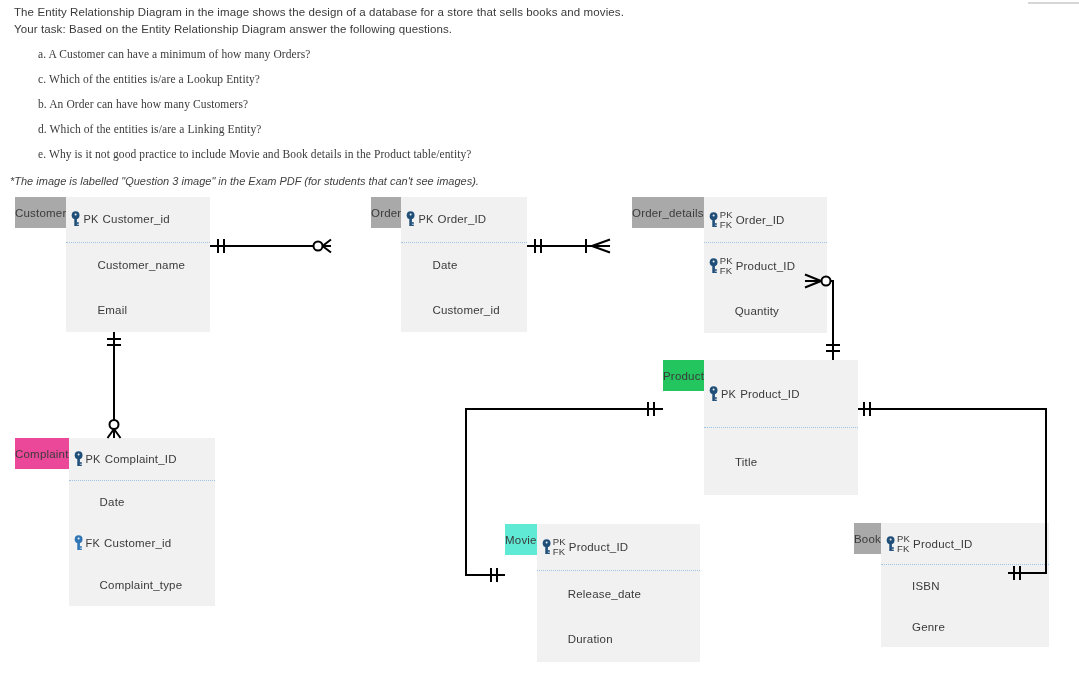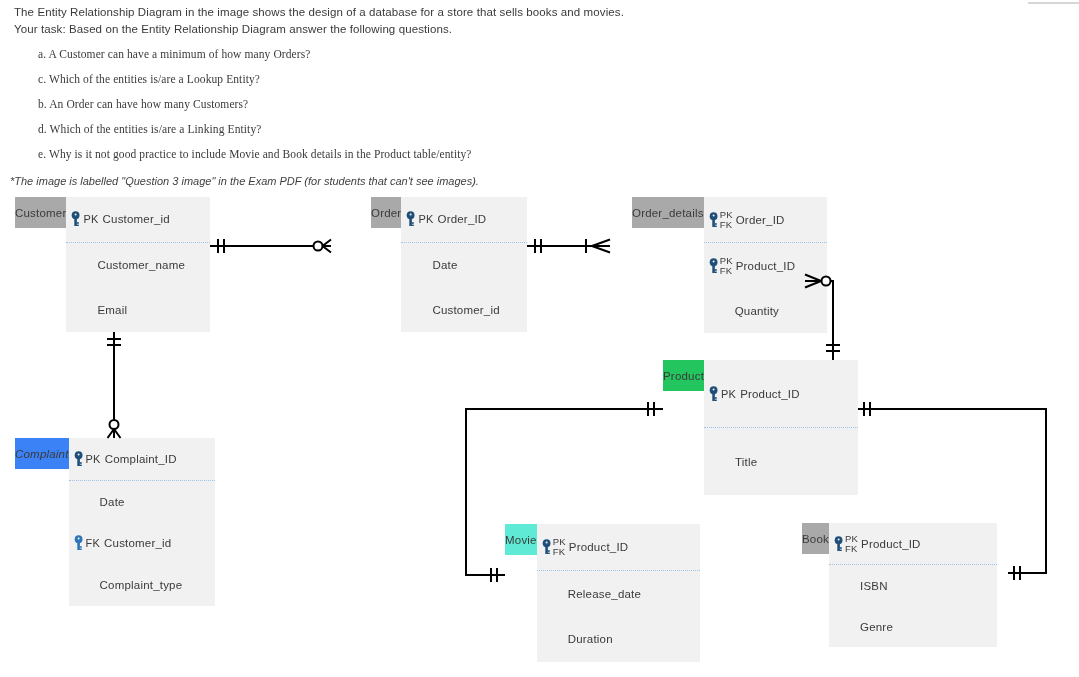--- a/index.html
+++ b/index.html
@@ -143,21 +143,21 @@
             </svg>
             <span class="keytag">PK</span>
             <span class="attr-label">Product_ID</span>
           </div>
           <div class="entity-row">
             <span class="attr-label attr-plain">Title</span>
           </div>
         </div>
       </div>
       <div class="entity" style="left: 15px; top: 438px; width: 200px; height: 168px;">
-        <div class="entity-header" style="background: #3b82f6; font-style: italic;">Complaint</div>
+        <div class="entity-header" style="background: #ec4899;">Complaint</div>
         <div class="entity-body" style="background: rgb(241, 241, 241);">
           <div class="entity-row sep">
             <svg class="key-svg" width="10" height="16" viewBox="0 0 10 16">
               <circle cx="4.6" cy="4.2" r="3.9" fill="#1f4e79"></circle>
               <circle cx="4.6" cy="3.4" r="1" fill="#f1f1f1"></circle>
               <rect x="3.3" y="7" width="2.6" height="8" fill="#1f4e79"></rect>
               <rect x="5.9" y="11.2" width="1.9" height="1.6" fill="#1f4e79"></rect>
               <rect x="5.9" y="13.6" width="1.9" height="1.4" fill="#1f4e79"></rect>
             </svg>
             <span class="keytag">PK</span>
@@ -200,21 +200,21 @@
             <span class="attr-label">Product_ID</span>
           </div>
           <div class="entity-row">
             <span class="attr-label attr-plain">Release_date</span>
           </div>
           <div class="entity-row">
             <span class="attr-label attr-plain">Duration</span>
           </div>
         </div>
       </div>
-      <div class="entity" style="left: 802px; top: 523px; width: 195px; height: 124px;">
+      <div class="entity" style="left: 854px; top: 523px; width: 195px; height: 124px;">
         <div class="entity-header" style="background: rgb(169, 169, 169);">Book</div>
         <div class="entity-body" style="background: rgb(241, 241, 241);">
           <div class="entity-row sep">
             <svg class="key-svg" width="10" height="16" viewBox="0 0 10 16">
               <circle cx="4.6" cy="4.2" r="3.9" fill="#1f4e79"></circle>
               <circle cx="4.6" cy="3.4" r="1" fill="#f1f1f1"></circle>
               <rect x="3.3" y="7" width="2.6" height="8" fill="#1f4e79"></rect>
               <rect x="5.9" y="11.2" width="1.9" height="1.6" fill="#1f4e79"></rect>
               <rect x="5.9" y="13.6" width="1.9" height="1.4" fill="#1f4e79"></rect>
             </svg>

